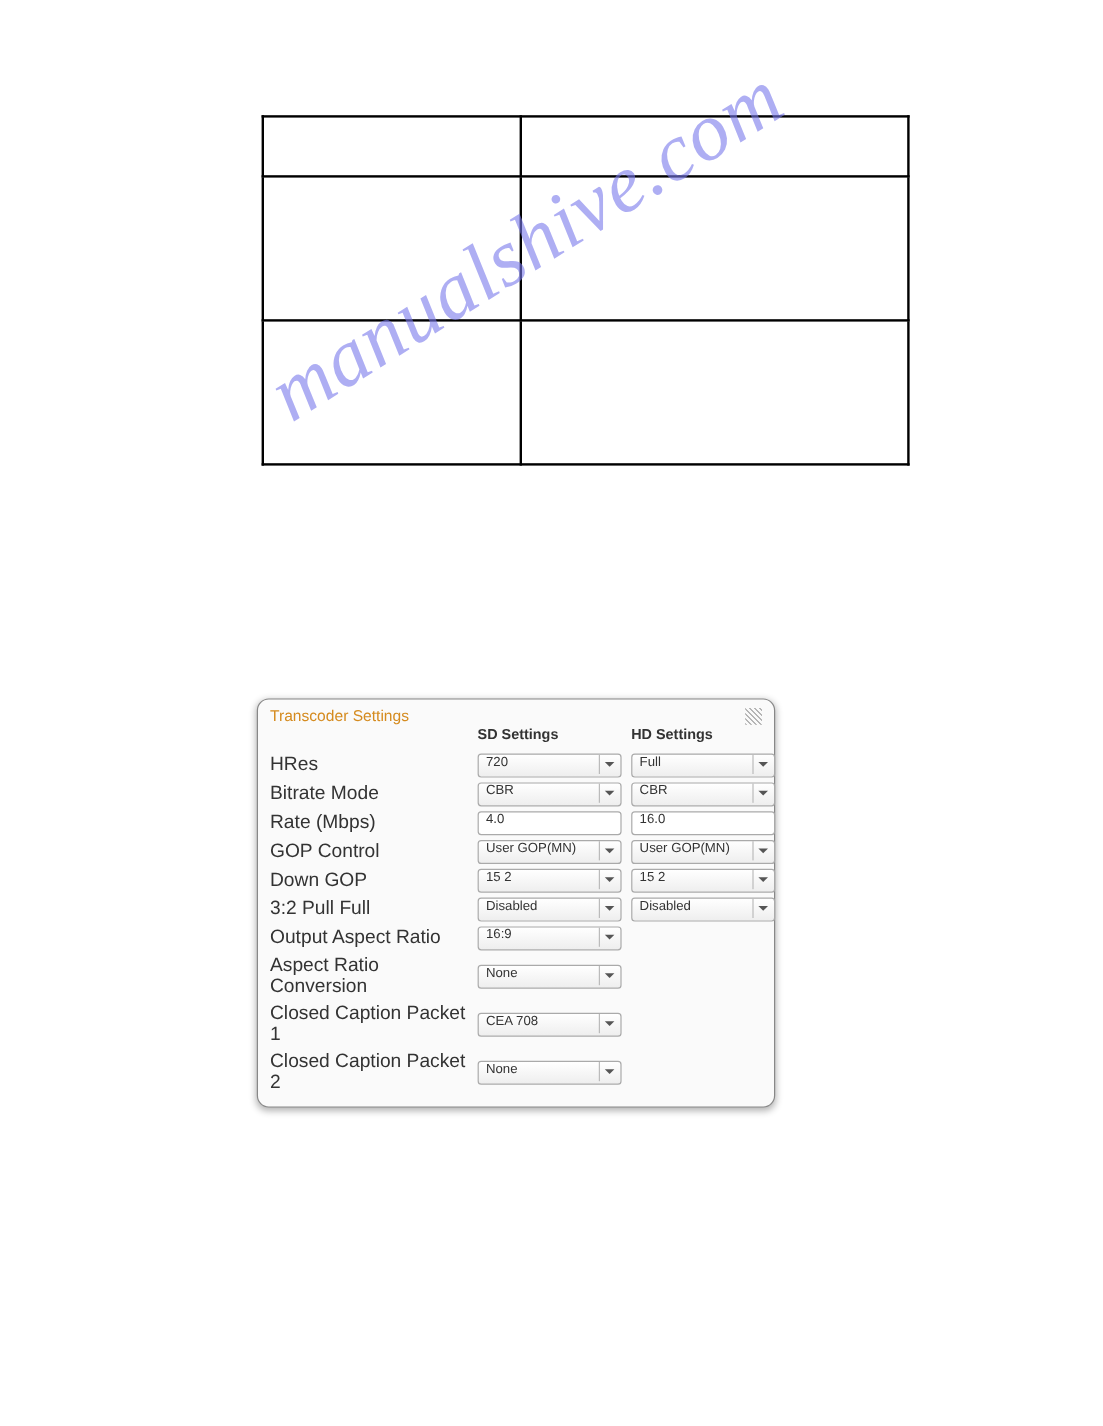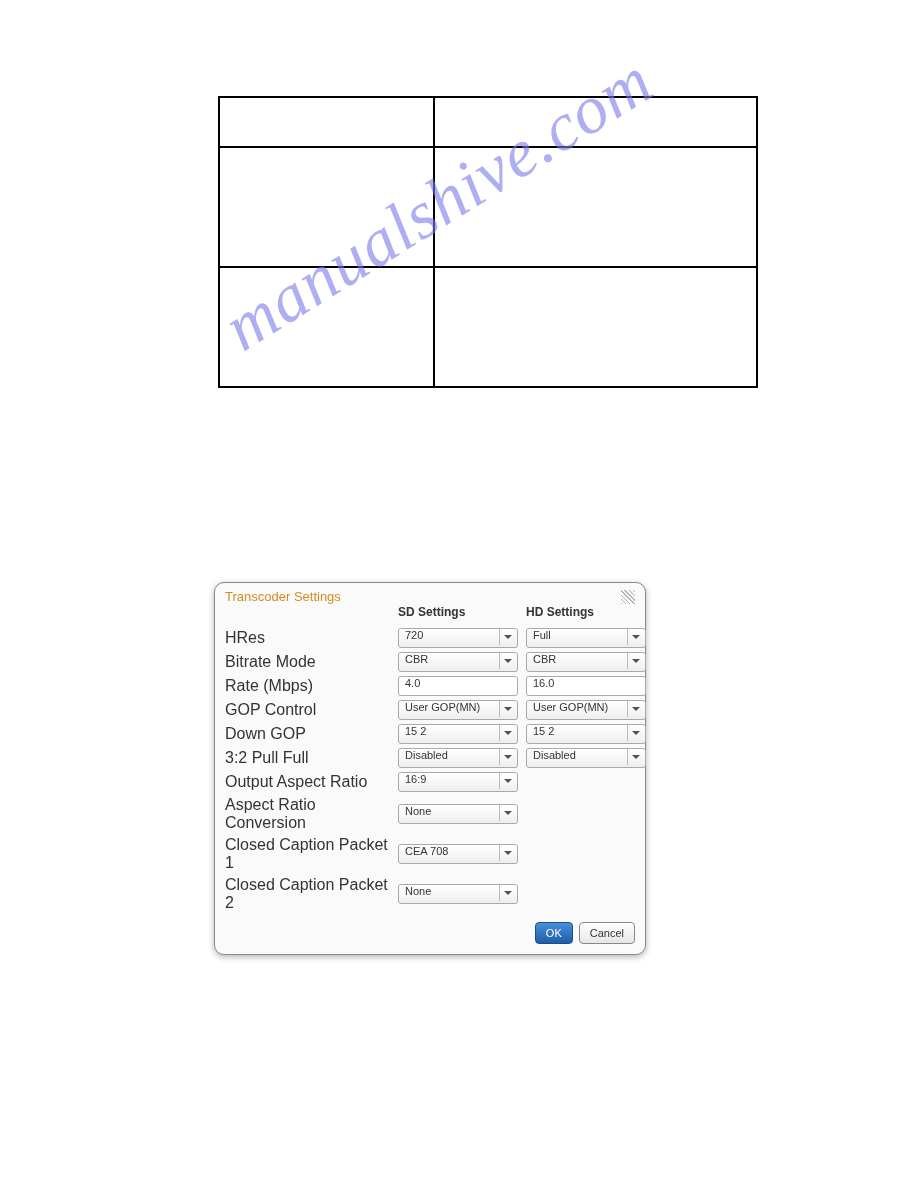--- a/index.html
+++ b/index.html
@@ -292,17 +292,13 @@
     <div class="row-label">Closed Caption Packet 2</div>
     <div class="select">
         <span>None</span>
         <span class="select-btn">
           <span class="chev"></span>
         </span>
       </div>
     <div class="empty-cell"></div>
   </div>
 
-  <div class="button-row">
-    <div class="btn btn-ok">OK</div>
-    <div class="btn btn-cancel">Cancel</div>
-  </div>
 </div>
 
 </body></html>

